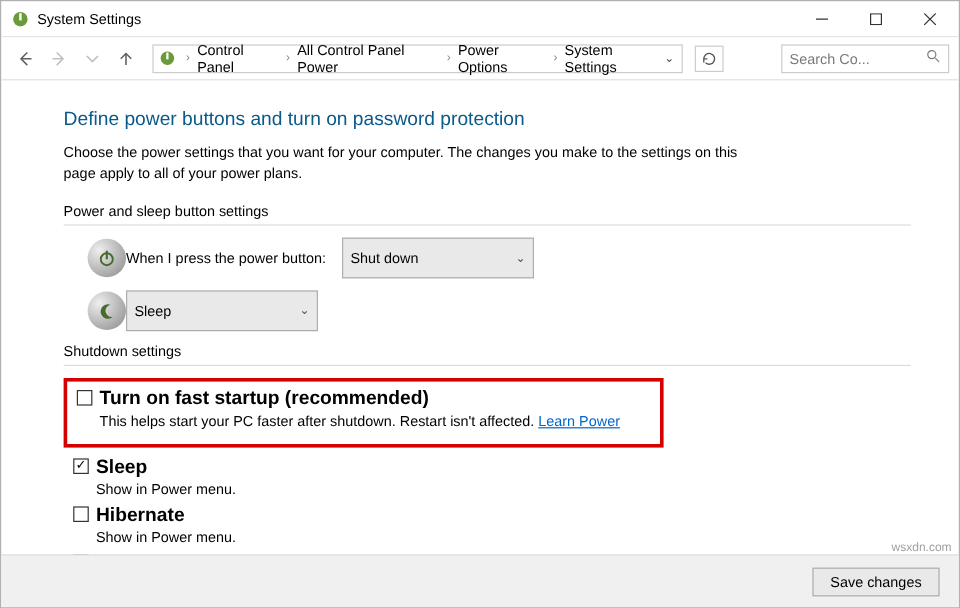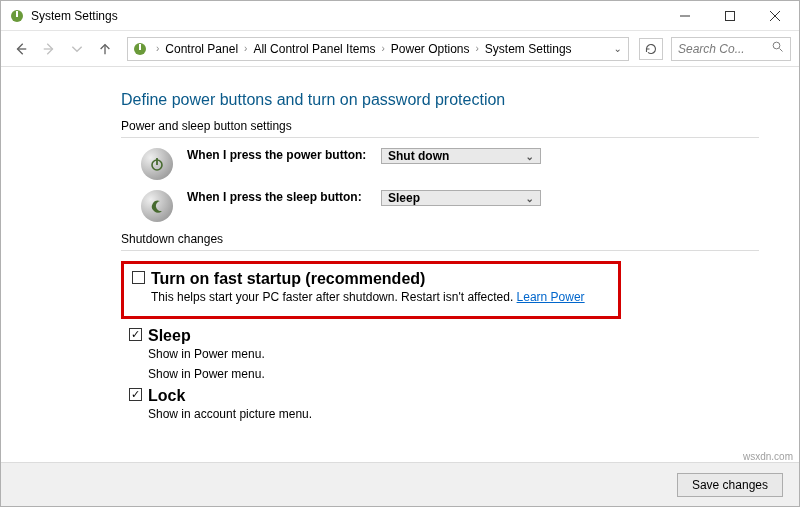--- a/index.html
+++ b/index.html
@@ -59,67 +59,65 @@
   .bc-sep { color: #888; padding: 0 4px; font-size: 10px; }
   .bc-item { padding: 0 2px; }
   .bc-end { margin-left: auto; display: flex; align-items: center; gap: 4px; padding-right: 4px; }
   .refresh-btn {
     width: 24px; height: 22px;
     border: 1px solid #cccccc;
     display: flex; align-items: center; justify-content: center;
     margin-right: 4px;
   }
   .searchbox {
-    width: 120px; height: 24px;
+    width: 140px; height: 24px;
     border: 1px solid #cccccc;
     display: flex; align-items: center;
     padding: 0 6px;
     color: #7a7a7a;
-    font-style: italic;
+    margin-left: 40px;
   }
   .searchbox .sicon { margin-left: auto; color: #7a7a7a; }
   
   .content {
-    padding: 24px 40px 0 120px;
+    padding: 24px 40px 0 52px;
   }
   .page-title {
     color: #0a5a8a;
     font-size: 16px;
     margin: 0 0 10px 0;
     font-weight: 400;
   }
   .page-desc {
     font-size: 12px;
     margin: 0 0 16px 0;
     line-height: 1.4;
     max-width: 580px;
   }
   .group-label {
     font-size: 12px;
     padding-bottom: 4px;
     border-bottom: 1px solid #dcdcdc;
     margin-bottom: 10px;
   }
   .btn-row {
-    display: flex; 
-    gap: 14px;
+    display: flex; align-items: center;
     margin-bottom: 10px;
     padding-left: 20px;
-    font-weight: bold;
   }
   .power-icon {
     width: 32px; height: 32px;
     border-radius: 50%;
     background: radial-gradient(circle at 30% 30%, #eee, #888);
     display: flex; align-items: center; justify-content: center;
     color: #476a2f;
   }
   .btn-label { width: 180px; }
   .dropdown {
-    width: 160px; height: 16px;
+    width: 160px; height: 34px;
     border: 1px solid #adadad;
     background: #e9e9e9;
     display: flex; align-items: center;
     padding: 0 6px;
     font-size: 12px;
   }
   .dropdown .chev { margin-left: auto; color: #555; font-size: 10px; }
   
   .fast-startup-box {
     border: 3px solid #d40000;
@@ -233,21 +231,21 @@
   <div class="breadcrumb">
     <span class="bc-icon">
       <svg viewBox="0 0 16 16">
           <circle cx="8" cy="8" r="6" fill="#6a9a3a"></circle>
           <rect x="7" y="3" width="2" height="6" fill="#fff"></rect>
         </svg>
     </span>
     <span class="bc-sep">›</span>
     <span class="bc-item">Control Panel</span>
     <span class="bc-sep">›</span>
-    <span class="bc-item">All Control Panel Items</span>
+    <span class="bc-item">All Control Panel Power</span>
     <span class="bc-sep">›</span>
     <span class="bc-item">Power Options</span>
     <span class="bc-sep">›</span>
     <span class="bc-item">System Settings</span>
     <span class="bc-end">
       <span style="font-size:10px;color:#555;">⌄</span>
     </span>
   </div>
 
   <div class="refresh-btn">
@@ -263,20 +261,21 @@
       <svg width="12" height="12" viewBox="0 0 16 16">
           <circle cx="6" cy="6" r="4.5" fill="none" stroke="currentColor" stroke-width="1.3"></circle>
           <line x1="10" y1="10" x2="14" y2="14" stroke="currentColor" stroke-width="1.3"></line>
         </svg>
     </span>
   </div>
 </div>
 
 <div class="content">
   <h1 class="page-title">Define power buttons and turn on password protection</h1>
+  <p class="page-desc">Choose the power settings that you want for your computer. The changes you make to the settings on this page apply to all of your power plans.</p>
 
   <div class="group-label">Power and sleep button settings</div>
 
   <div class="btn-row">
     <div class="power-icon">
       <svg width="16" height="16" viewBox="0 0 16 16">
           <circle cx="8" cy="9" r="5" fill="none" stroke="currentColor" stroke-width="1.6"></circle>
           <line x1="8" y1="2" x2="8" y2="9" stroke="currentColor" stroke-width="1.8"></line>
         </svg>
     </div>
@@ -286,45 +285,48 @@
       <span class="chev">⌄</span>
     </div>
   </div>
 
   <div class="btn-row">
     <div class="power-icon">
       <svg width="16" height="16" viewBox="0 0 16 16">
           <path d="M11 3 a6 6 0 1 0 2 10 a5 5 0 0 1 -2 -10" fill="currentColor"></path>
         </svg>
     </div>
-    <span class="btn-label">When I press the sleep button:</span>
     <div class="dropdown">
       <span>Sleep</span>
       <span class="chev">⌄</span>
     </div>
   </div>
 
-  <div class="group-label">Shutdown changes</div>
+  <div class="group-label">Shutdown settings</div>
 
   <div class="fast-startup-box">
     <div class="chk-row" style="padding-left:0;">
       <div class="chk"></div>
       <span class="chk-label bold">Turn on fast startup (recommended)</span>
     </div>
     <div class="chk-sub" style="padding-left:19px;">
       <span>This helps start your PC faster after shutdown. Restart isn't affected. </span><span class="link">Learn Power</span>
     </div>
   </div>
 
   <div class="chk-row">
     <div class="chk checked"></div>
     <span class="chk-label bold">Sleep</span>
   </div>
   <div class="chk-sub">Show in Power menu.</div>
 
+  <div class="chk-row">
+    <div class="chk"></div>
+    <span class="chk-label bold">Hibernate</span>
+  </div>
   <div class="chk-sub">Show in Power menu.</div>
 
   <div class="chk-row">
     <div class="chk checked"></div>
     <span class="chk-label bold">Lock</span>
   </div>
   <div class="chk-sub">Show in account picture menu.</div>
 </div>
 
 <div class="watermark">wsxdn.com</div>

